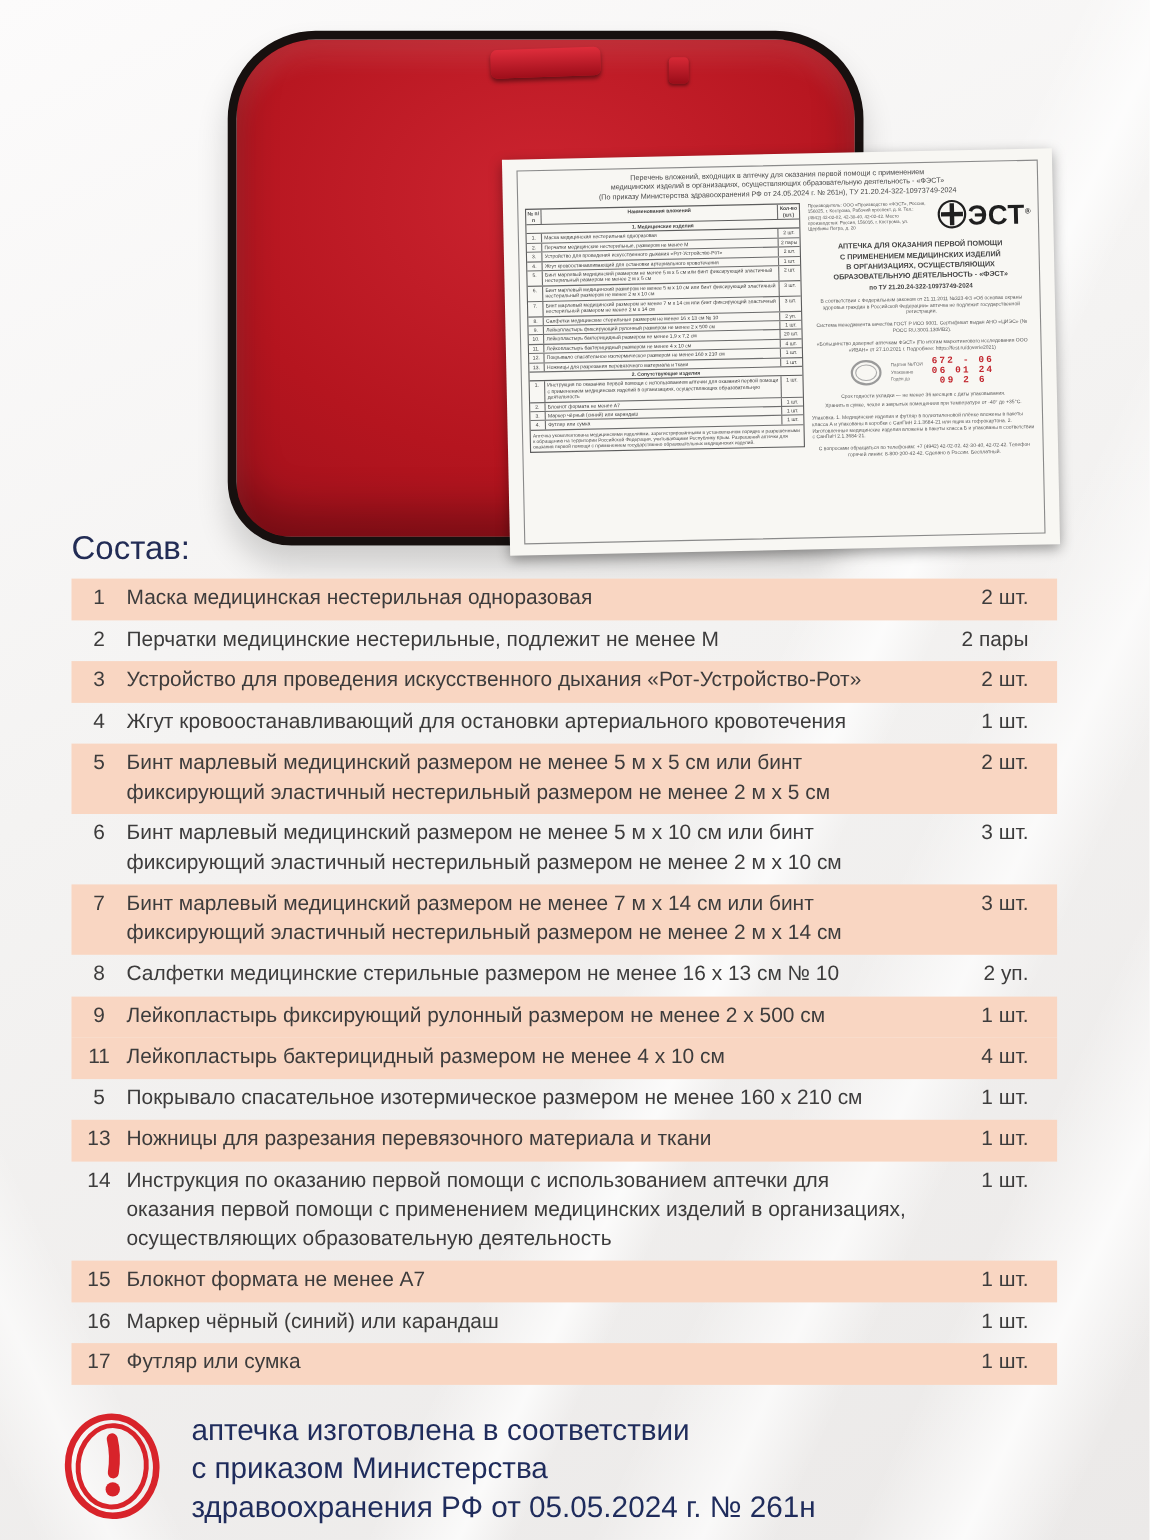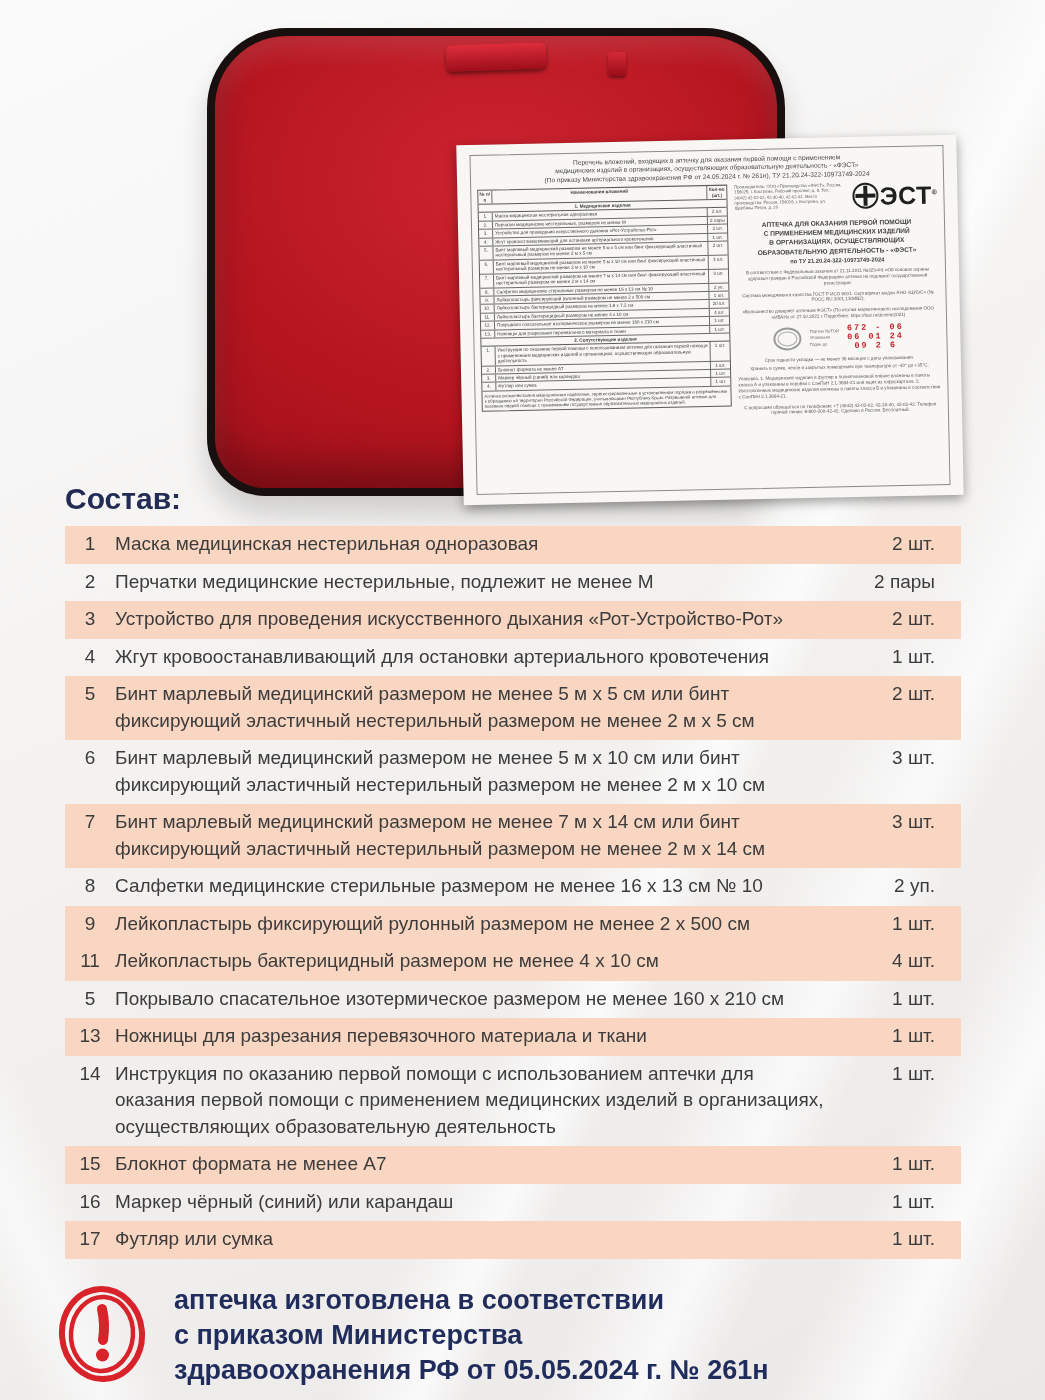--- a/index.html
+++ b/index.html
@@ -53,31 +53,31 @@
   .caps{margin-top:9px;text-align:center;font-size:6.6px;line-height:9.4px;font-weight:bold;color:#454545;}
   .tu{margin-top:2px;text-align:center;font-size:5.8px;font-weight:bold;color:#454545;}
   .para{margin-top:5px;text-align:center;font-size:4.6px;line-height:5.8px;color:#5a5a5a;}
   .stamp-row{display:flex;align-items:center;margin-top:5px;justify-content:center;gap:8px;}
   .eac{width:24px;height:19px;border:2px solid #9a9a9a;border-radius:50%;position:relative;flex:none;}
   .eac::after{content:"";position:absolute;inset:2px;border:1px solid #aaa;border-radius:50%;}
   .stamp-labels{font-size:4.2px;line-height:6.5px;color:#6a6a6a;text-align:left;}
   .stamp-digits{font-family:"Liberation Mono",monospace;color:#c2262e;font-weight:bold;
     font-size:8.5px;line-height:9px;letter-spacing:2px;text-align:center;}
   
-  .comp-title{position:absolute;left:65px;top:482px;font-size:30px;font-weight:bold;color:#222c55;}
+  .comp-title{position:absolute;left:65px;top:482px;font-size:30px;font-weight:normal;color:#222c55;}
   .list{position:absolute;left:65px;top:526px;width:896px;}
   .row{display:flex;align-items:flex-start;padding:5px 0 6px;}
   .row.odd{background:#f9d6c2;}
   .num{width:50px;flex:none;text-align:center;font-size:19px;line-height:26.5px;color:#3d3c3c;}
   .txt{width:712px;flex:none;font-size:19px;line-height:26.5px;color:#3d3c3c;}
   .qty{flex:1;text-align:right;padding-right:26px;font-size:19px;line-height:26.5px;color:#3d3c3c;white-space:nowrap;}
   
   .footer{position:absolute;left:56px;top:1283px;display:flex;align-items:center;gap:26px;}
   .warn{flex:none;}
-  .foot-text{font-size:27px;line-height:35px;font-weight:bold;color:#1f2c5c;}
+  .foot-text{font-size:27px;line-height:35px;font-weight:normal;color:#1f2c5c;}
 </style>
 </head>
 <body>
 
 <div class="streaks"></div>
 
 <div class="bag">
   <div class="label">
     <div class="label-inner">
       <div class="lab-head">Перечень вложений, входящих в аптечку для оказания первой помощи с применением</div>

